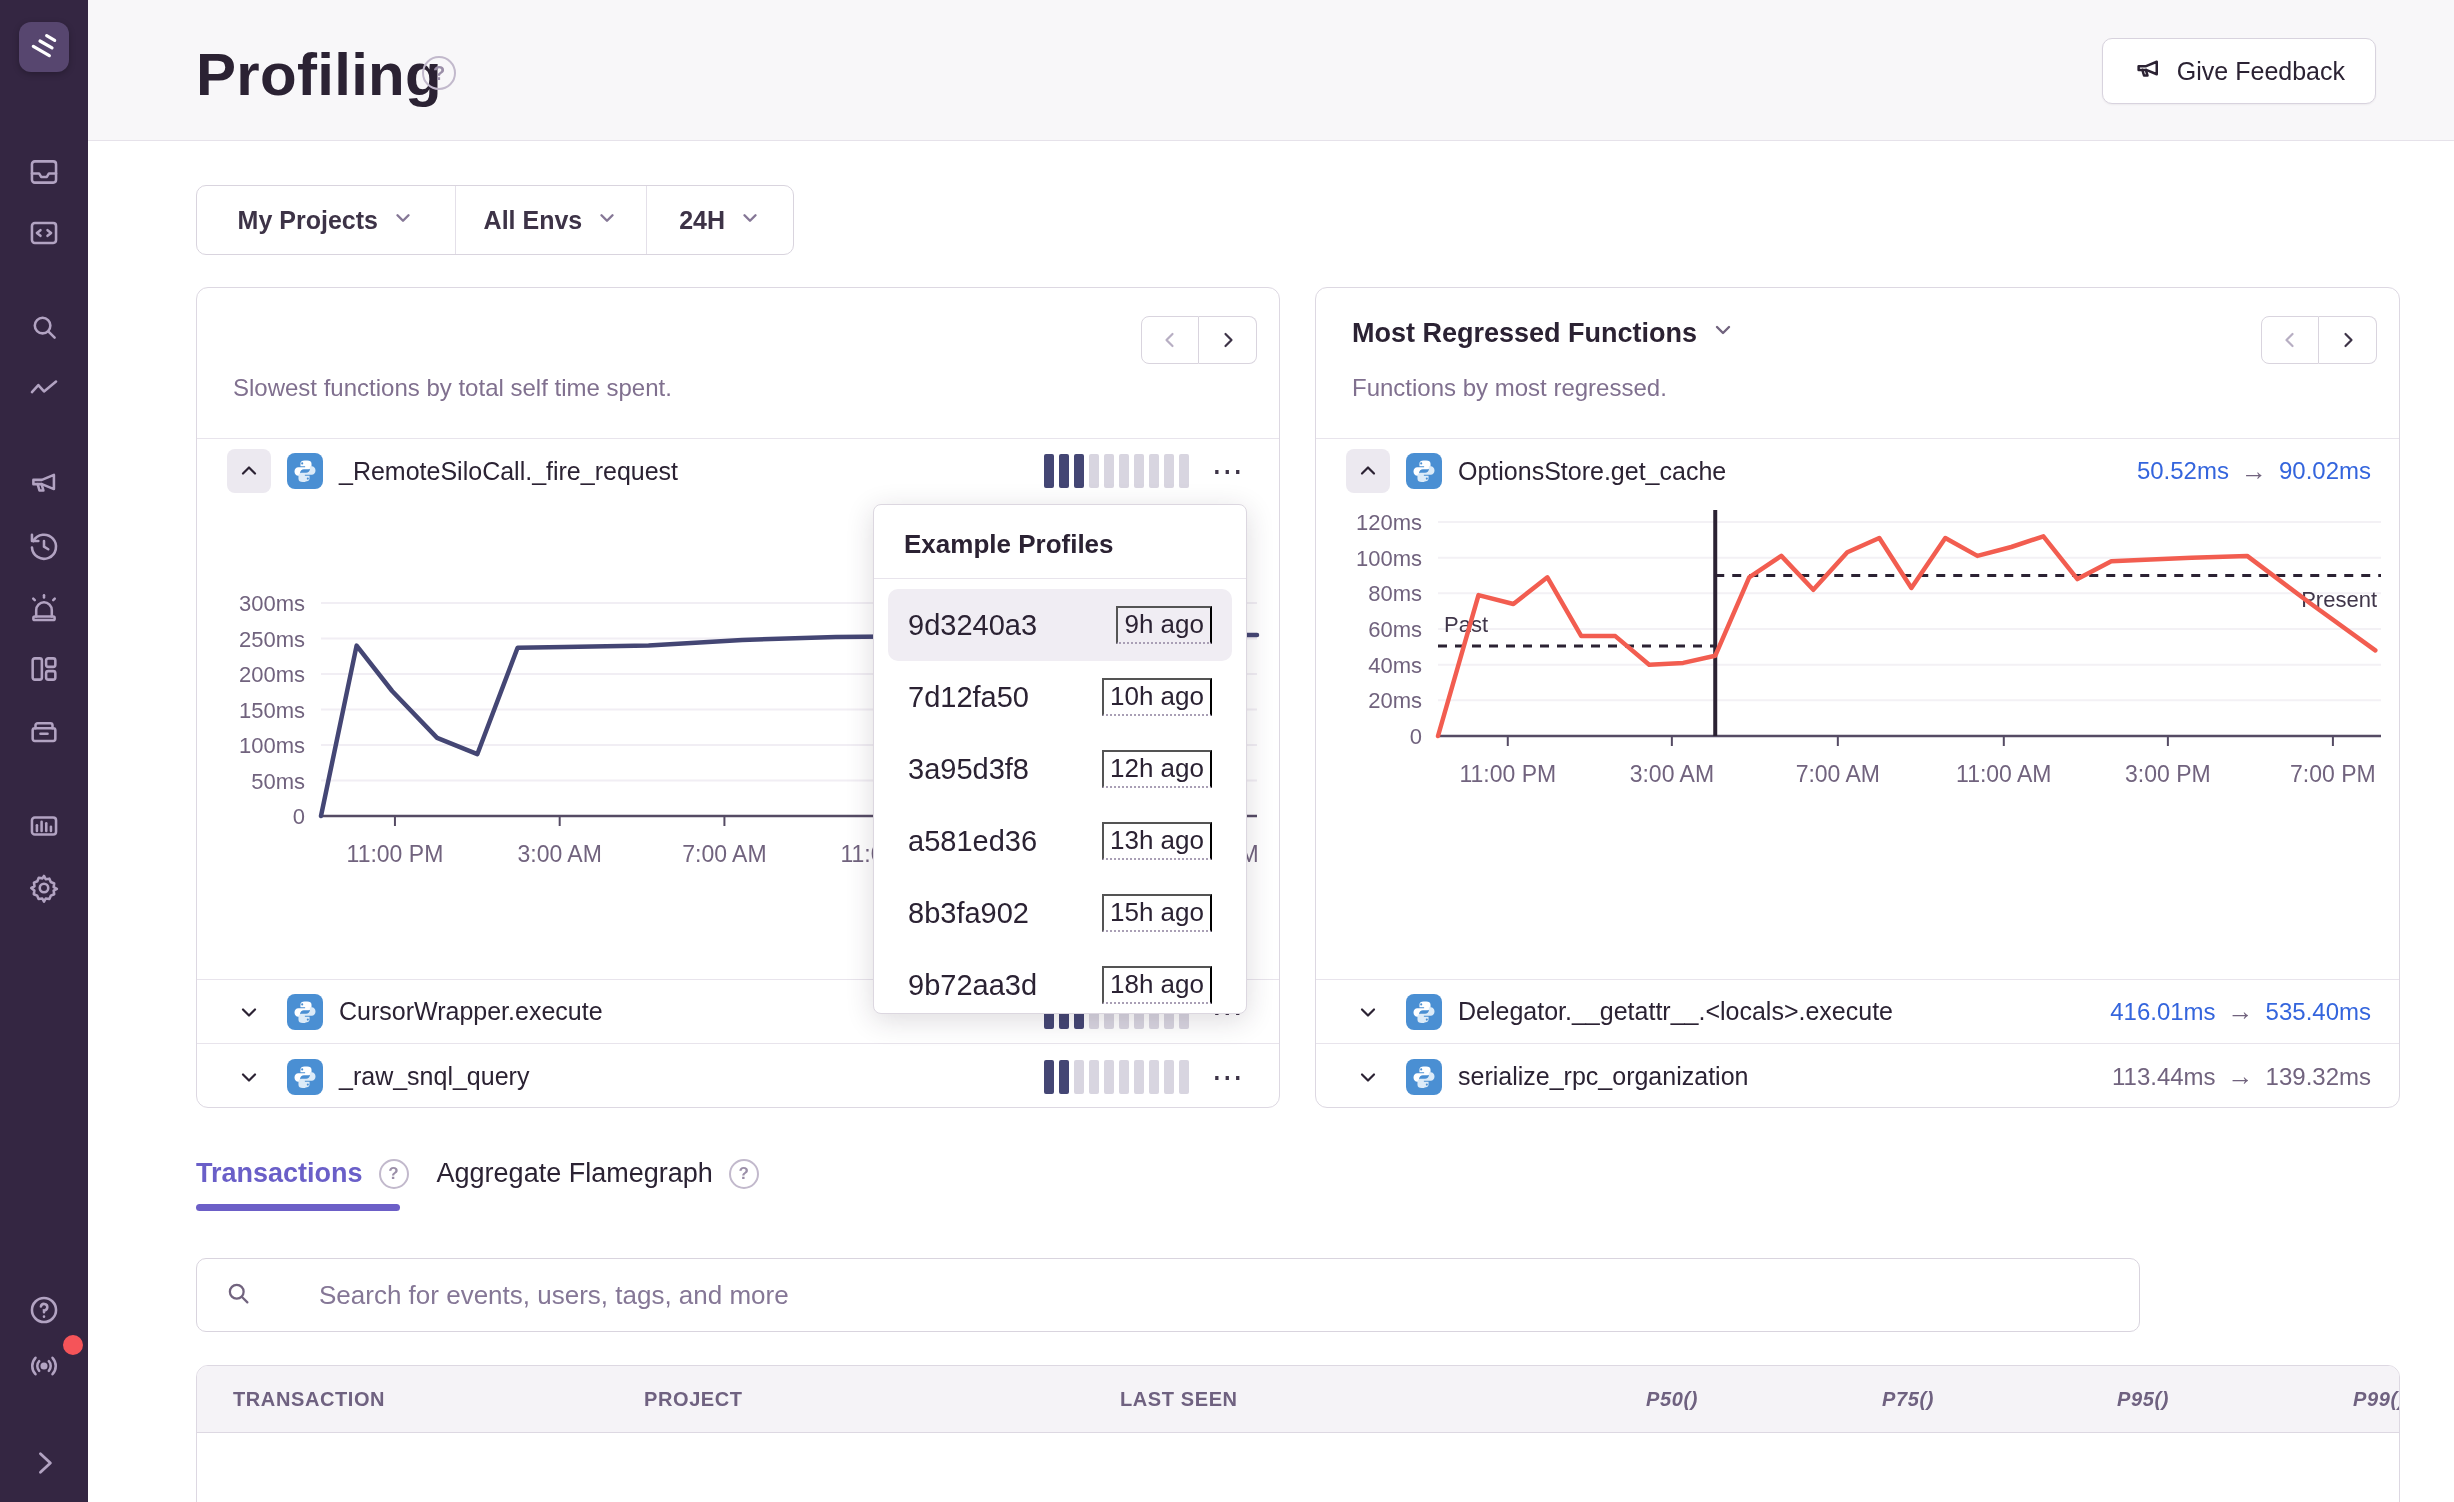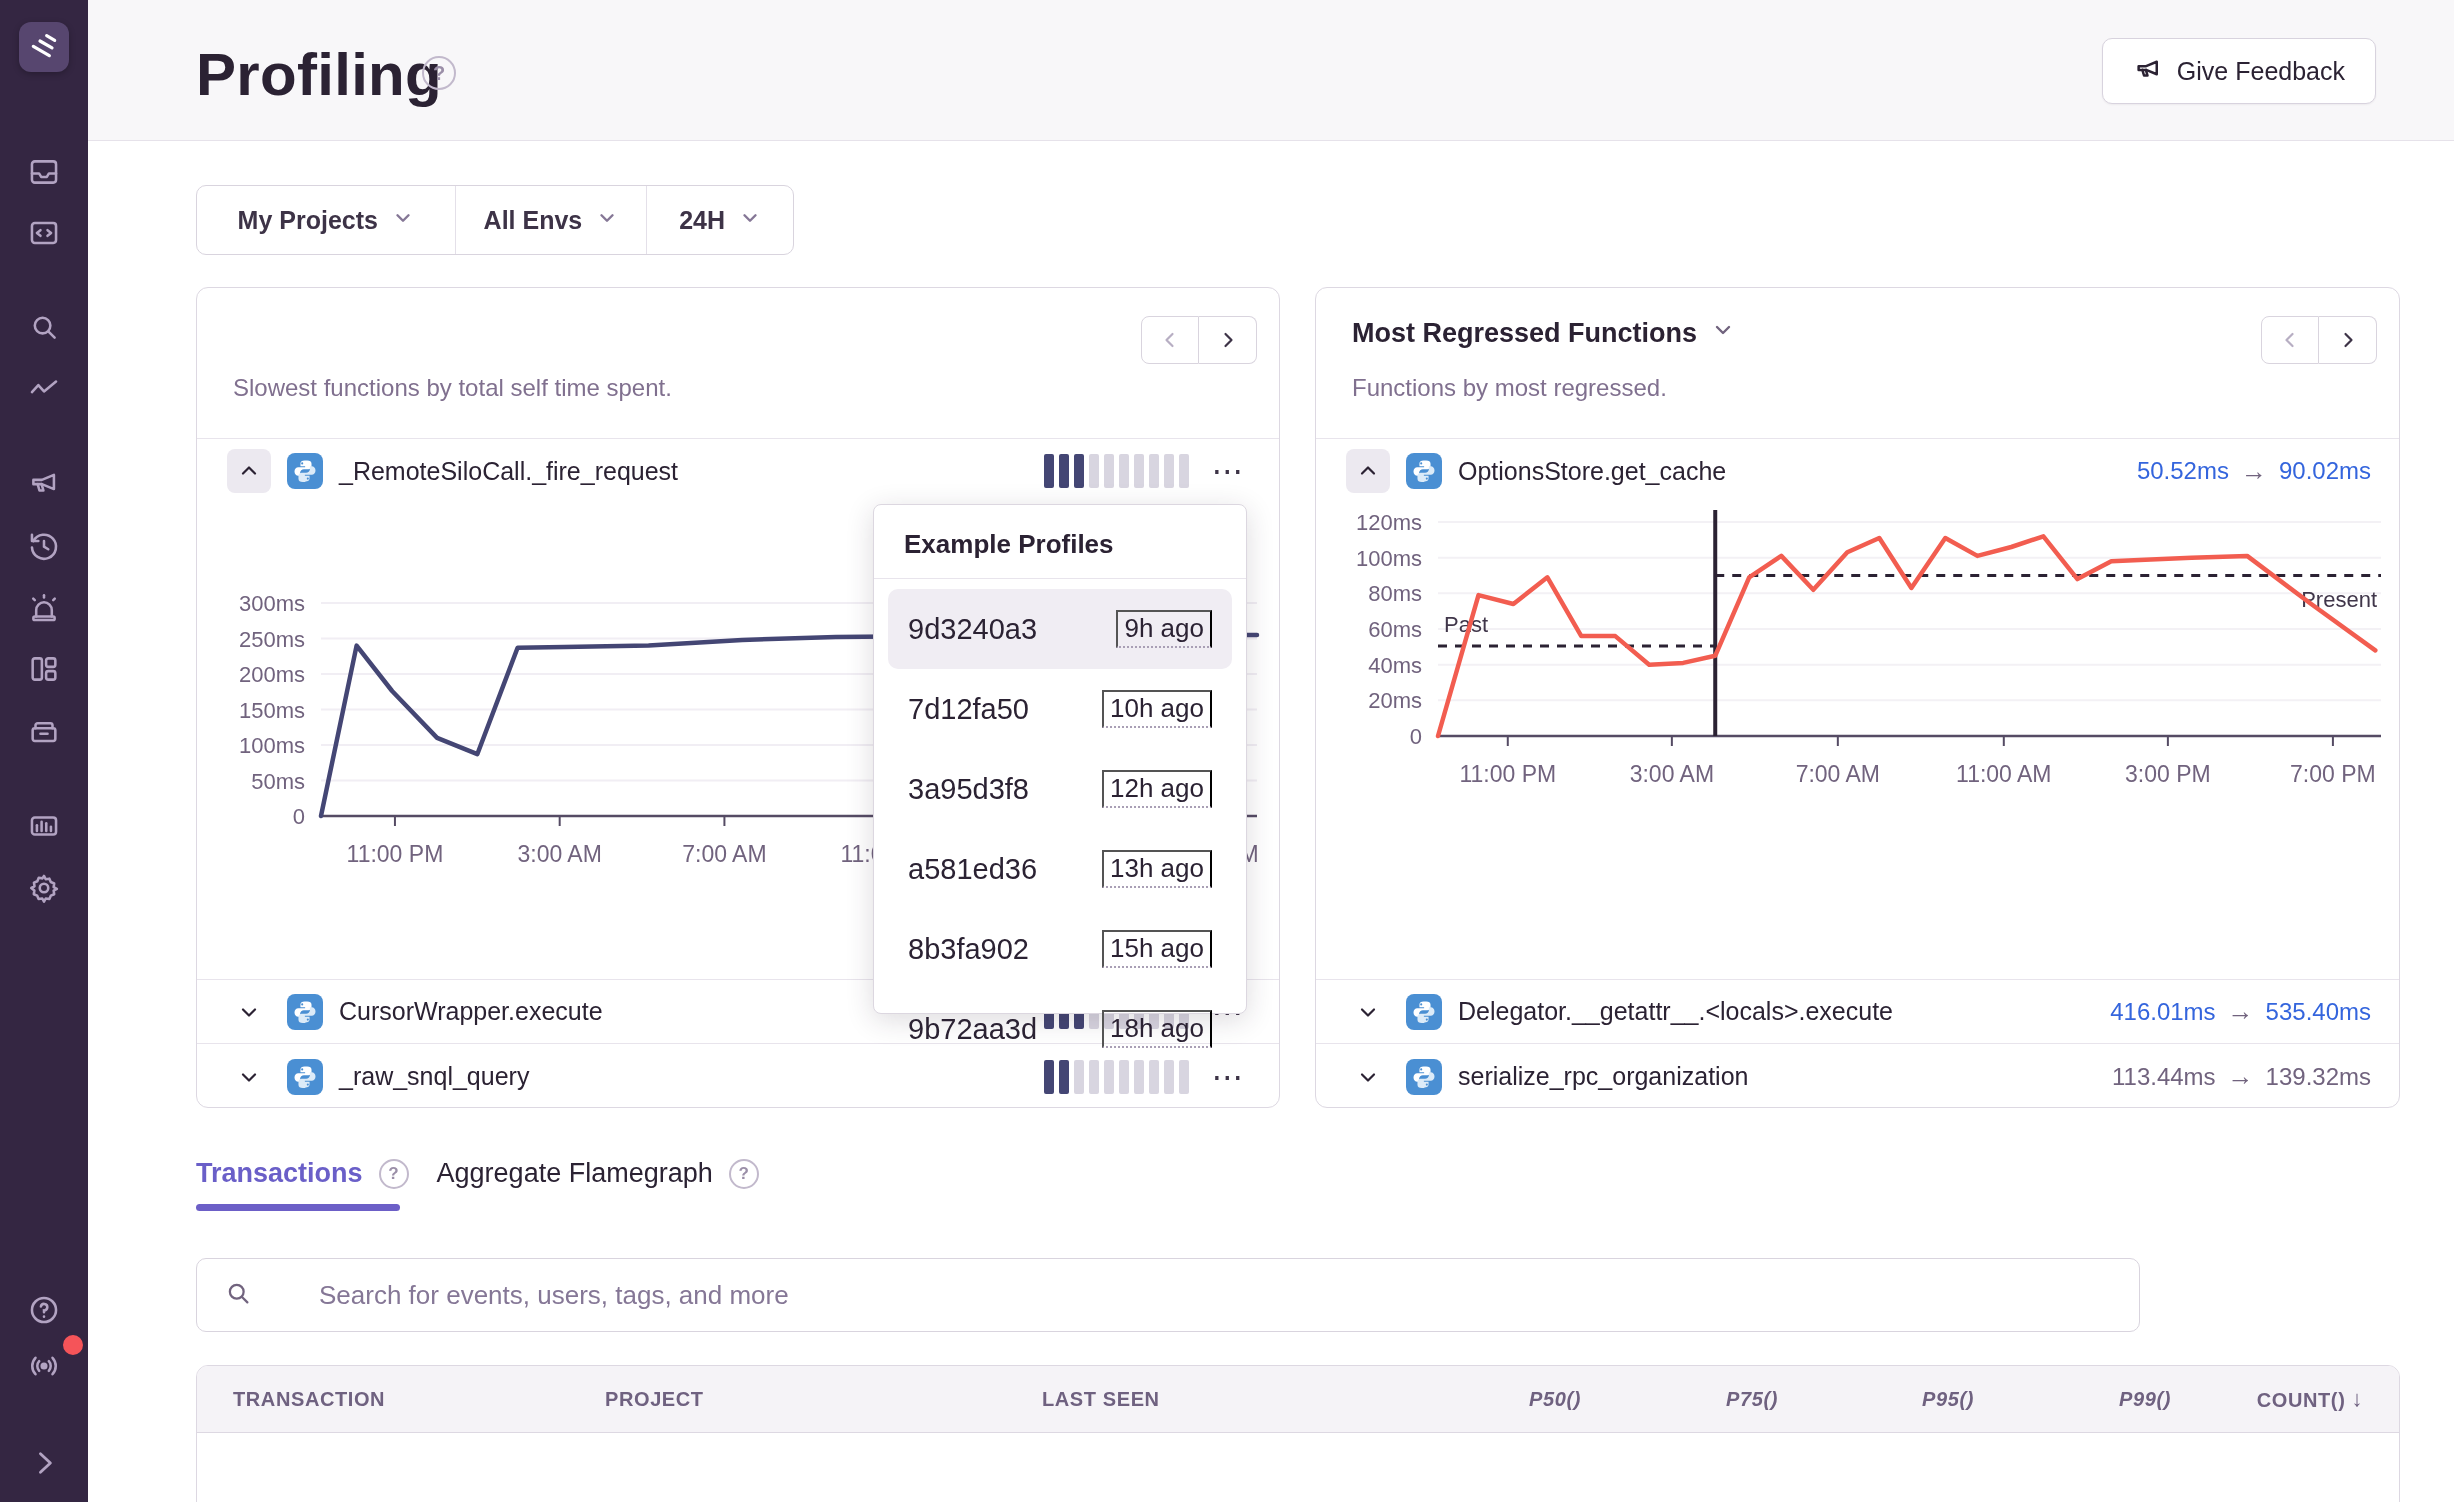--- a/index.html
+++ b/index.html
@@ -62,21 +62,21 @@
 
   .chart-svg{position:absolute;left:0;}
   .axlbl{font:400 22px "Liberation Sans","DejaVu Sans",sans-serif;fill:#71637e;}
   .axlbl.x{font-size:23px;}
   .seglbl{font:400 22px "Liberation Sans","DejaVu Sans",sans-serif;fill:#40364a;}
 
   
   .popover{position:absolute;left:873px;top:504px;width:374px;height:510px;background:#fff;border:1.5px solid #dcd7e0;border-radius:8px;z-index:30;box-shadow:0 6px 28px rgba(43,34,51,.16);}
   .pop-title{padding:24px 30px 18px;font-size:26px;font-weight:700;color:#2b2233;border-bottom:1.5px solid #e8e4ec;}
   .pop-list{padding:10px 14px;}
-  .pop-row{height:80px;display:flex;align-items:center;justify-content:space-between;padding:14px 20px;border-radius:10px;}
+  .pop-row{height:72px;display:flex;align-items:center;justify-content:space-between;padding:14px 20px;border-radius:10px;}
   .pop-row.sel{background:#f0edf3;}
   .pop-id{font-size:29px;color:#2b2233;background:none;border:none;padding:0;}
   .pop-ago{font-size:26px;color:#2b2233;border-bottom:2.5px dotted #a99fb5;padding-bottom:2px;background:none;}
 
   
   .tabs{position:absolute;left:196px;top:1158px;display:flex;align-items:center;gap:28px;}
   .tab{display:flex;align-items:center;gap:16px;background:none;border:none;padding:0;}
   .tab .lbl{font-size:27px;}
   .tab.active .lbl{color:#6a5fc8;font-weight:600;}
   .tab.inactive .lbl{color:#2b2233;font-weight:400;}
@@ -84,21 +84,21 @@
   .tab-underline{position:absolute;left:196px;top:1204px;width:204px;height:7px;border-radius:4px;background:#6c5fc7;}
 
   
   .searchbar{position:absolute;left:196px;top:1258px;width:1944px;height:74px;border:1.5px solid #d9d4de;border-radius:10px;background:#fff;display:flex;align-items:center;gap:44px;}
   .searchbar svg{width:30px;height:30px;color:#71637e;margin-left:26px;flex:none;}
   .searchbar input{flex:1;border:none;outline:none;font-size:26px;color:#2b2233;margin-left:20px;background:transparent;}
   .searchbar input::placeholder{color:#857796;opacity:1;}
 
   
   .tbl{position:absolute;left:196px;top:1365px;width:2204px;height:200px;border:1.5px solid #ddd8e2;border-radius:12px 12px 0 0;overflow:hidden;background:#fff;}
-  .tbl-head{display:grid;grid-template-columns:408px 437px 345px 194px 197px 196px 197px 1fr;height:67px;background:#f5f3f7;border-bottom:1.5px solid #ddd8e2;align-items:center;}
+  .tbl-head{display:grid;grid-template-columns:408px 437px 345px 194px 197px 196px 197px 1fr;height:67px;background:#f5f3f7;border-bottom:1.5px solid #ddd8e2;align-items:center;gap:39px;}
   .th{font-size:20px;font-weight:700;color:#6f6180;letter-spacing:.6px;background:none;border:none;text-align:left;padding:0;}
   .th.num{text-align:right;font-style:italic;}
   .th:first-child{padding-left:36px;}
   .th.count{display:flex;justify-content:flex-end;align-items:flex-end;gap:6px;padding-right:36px;}
   .sort-arrow{font-size:22px;color:#6f6180;}
   .tbl-row{display:grid;grid-template-columns:408px 437px 345px 194px 197px 196px 197px 1fr;padding-top:24px;align-items:start;}
   .td{font-size:24px;color:#2b2233;}
   .td.num{text-align:right;}
   .td.link{color:#3465dd;}
   .td:first-child{padding-left:36px;}

